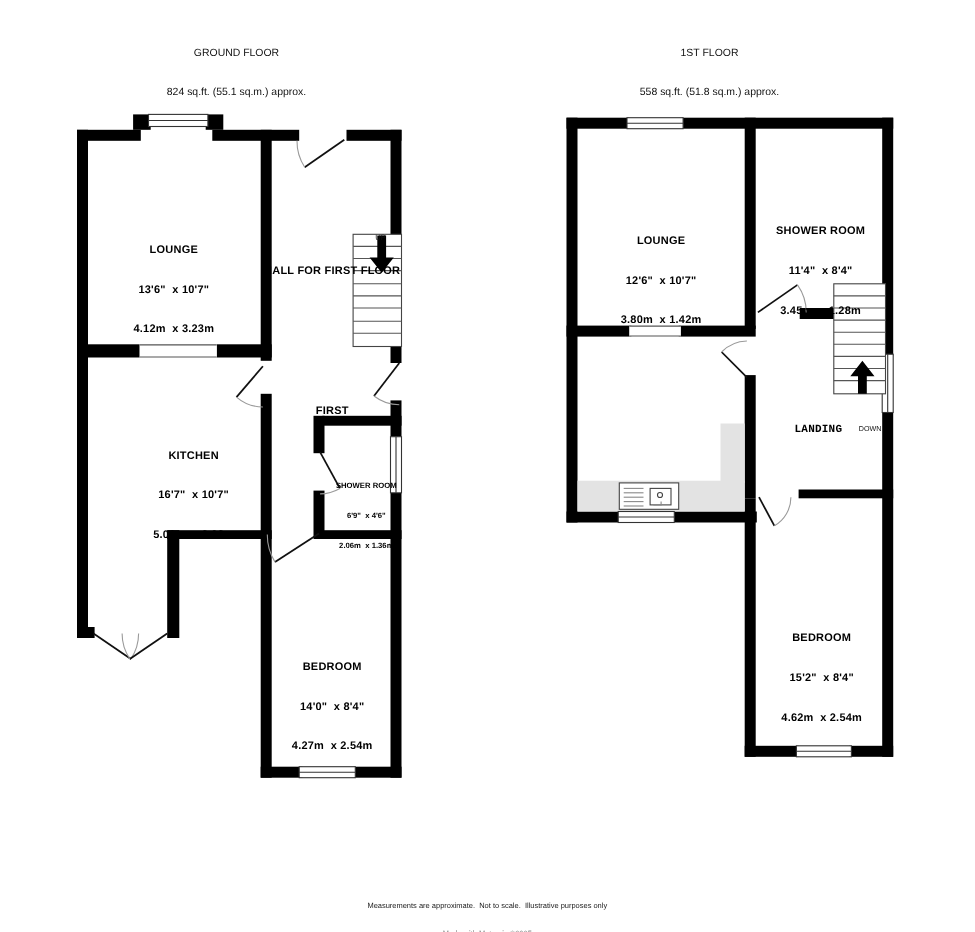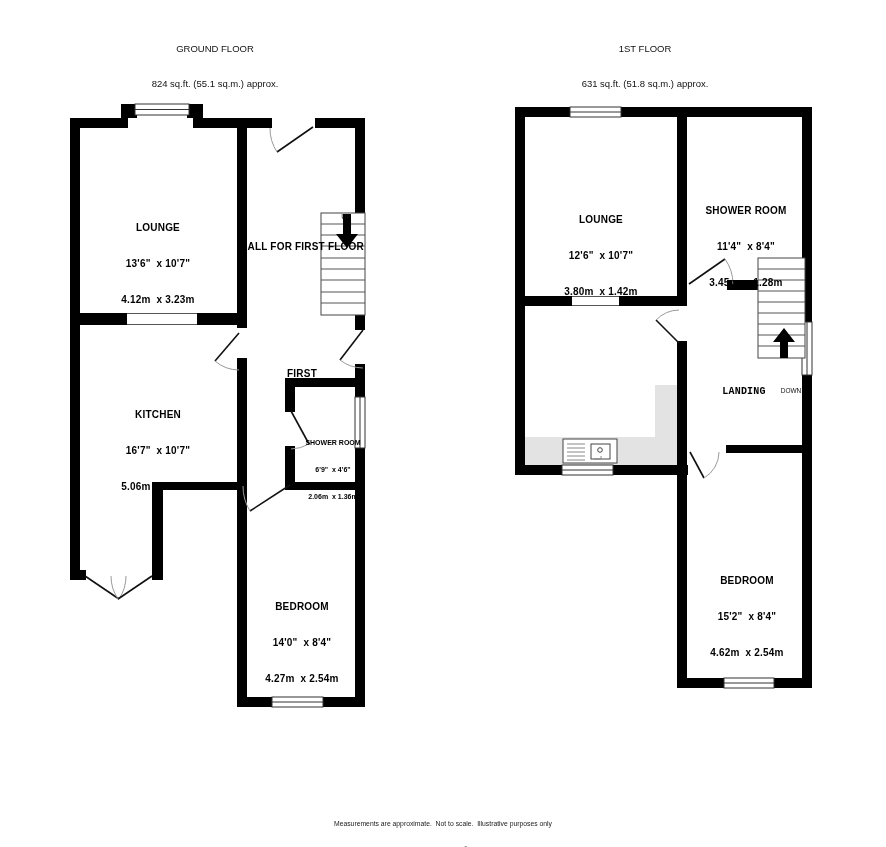--- a/index.html
+++ b/index.html
@@ -206,38 +206,38 @@
     </g>
   </svg>
 
   <div class="lbl floor-title" style="left:115px;top:20px;width:200px;">
     <div>GROUND FLOOR</div>
     <div>824 sq.ft. (55.1 sq.m.) approx.</div>
   </div>
 
   <div class="lbl floor-title" style="left:545px;top:20px;width:200px;">
     <div>1ST FLOOR</div>
-    <div>631 sq.ft. (51.8 sq.m.) approx.</div>
+    <div>558 sq.ft. (51.8 sq.m.) approx.</div>
   </div>
 
   <div class="lbl room-label" style="left:78px;top:198px;width:160px;">
     <div>LOUNGE</div>
     <div>13'6"  x 10'7"</div>
     <div>4.12m  x 3.23m</div>
   </div>
 
   <div class="lbl room-label" style="left:222px;top:217px;width:160px;">
     <div>HALL FOR FIRST FLOOR</div>
   </div>
 
   <div class="lbl tiny" style="left:330px;top:197px;width:32px;">
     <div>UP</div>
   </div>
 
-  <div class="lbl room-label" style="left:78px;top:385px;width:160px;">
+  <div class="lbl room-label" style="left:96px;top:385px;width:160px;">
     <div>KITCHEN</div>
     <div>16'7"  x 10'7"</div>
     <div>5.06m  x 3.23m</div>
   </div>
 
   <div class="lbl room-label" style="left:262px;top:344px;width:80px;">
     <div>FIRST</div>
   </div>
 
   <div class="lbl room-label-sm" style="left:283px;top:420px;width:100px;">

